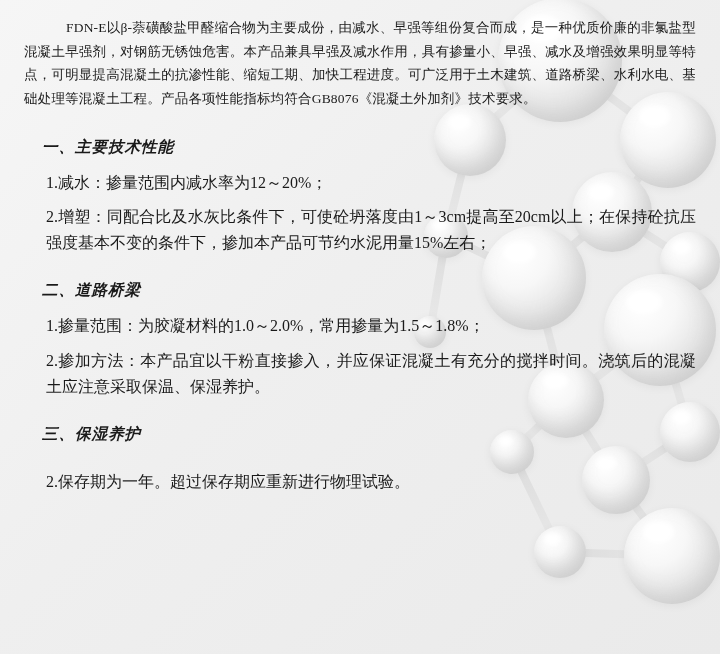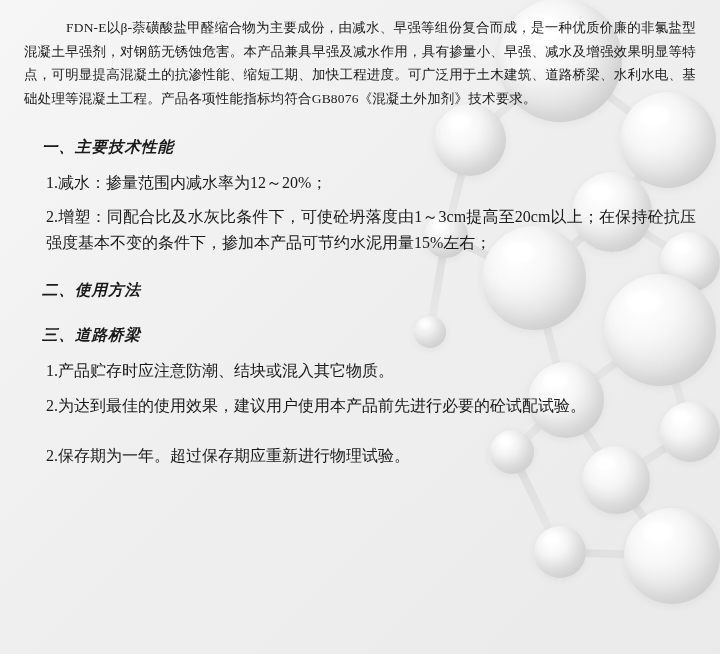--- a/index.html
+++ b/index.html
@@ -147,29 +147,29 @@
 
     <div class="section-block">
       <h2 class="section">一、主要技术性能</h2>
       <ol class="items">
         <li><span class="txt">1.减水：掺量范围内减水率为12～20%；</span></li>
         <li><span class="txt">2.增塑：同配合比及水灰比条件下，可使砼坍落度由1～3cm提高至20cm以上；在保持砼抗压强度基本不变的条件下，掺加本产品可节约水泥用量15%左右；</span></li>
       </ol>
     </div>
 
     <div class="section-block">
-      <h2 class="section">二、使用方法</h2>
+      <h2 class="section">二、道路桥梁</h2>
+      <ol class="items">
+        <li><span class="txt">1.掺量范围：为胶凝材料的1.0～2.0%，常用掺量为1.5～1.8%；</span></li>
+        <li><span class="txt">2.掺加方法：本产品宜以干粉直接掺入，并应保证混凝土有充分的搅拌时间。浇筑后的混凝土应注意采取保温、保湿养护。</span></li>
+      </ol>
     </div>
 
     <div class="section-block">
-      <h2 class="section">三、道路桥梁</h2>
-      <ol class="items">
-        <li><span class="txt">1.产品贮存时应注意防潮、结块或混入其它物质。</span></li>
-        <li><span class="txt">2.为达到最佳的使用效果，建议用户使用本产品前先进行必要的砼试配试验。</span></li>
-      </ol>
+      <h2 class="section">三、保湿养护</h2>
     </div>
 
     <div class="section-block">
       <ol class="items">
         <li><span class="txt">2.保存期为一年。超过保存期应重新进行物理试验。</span></li>
       </ol>
     </div>
 
   </div>
 </div>

